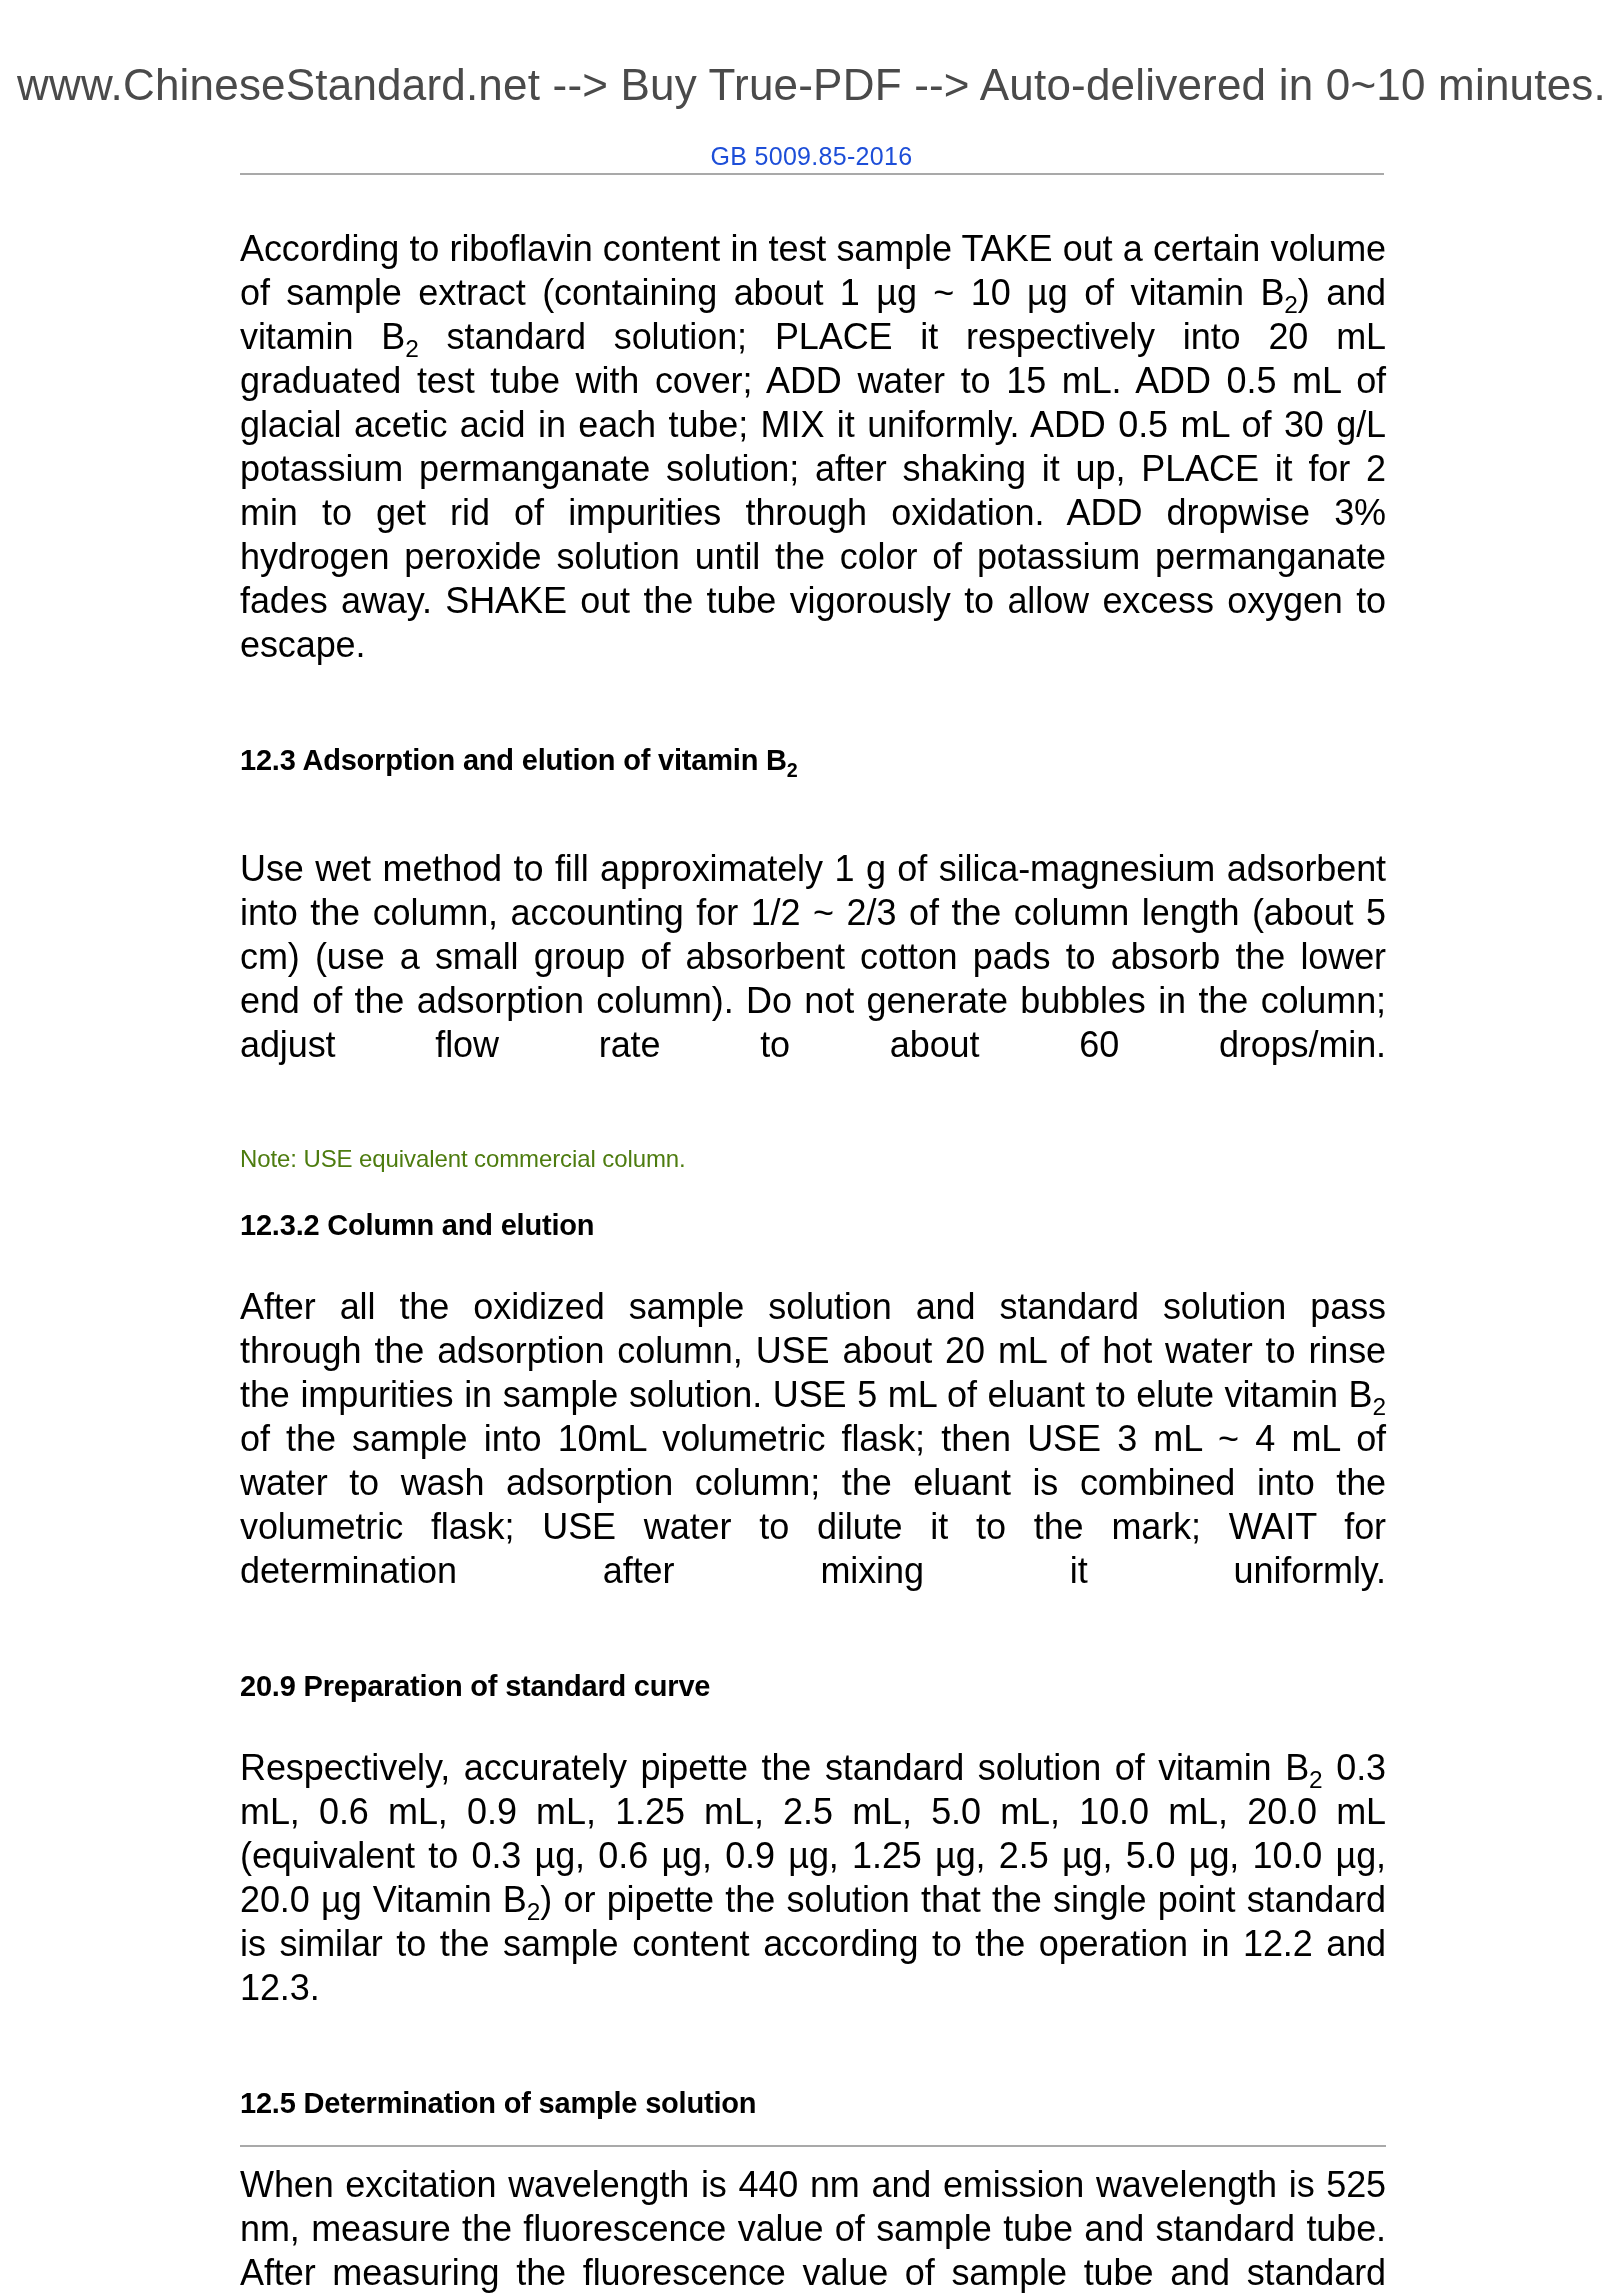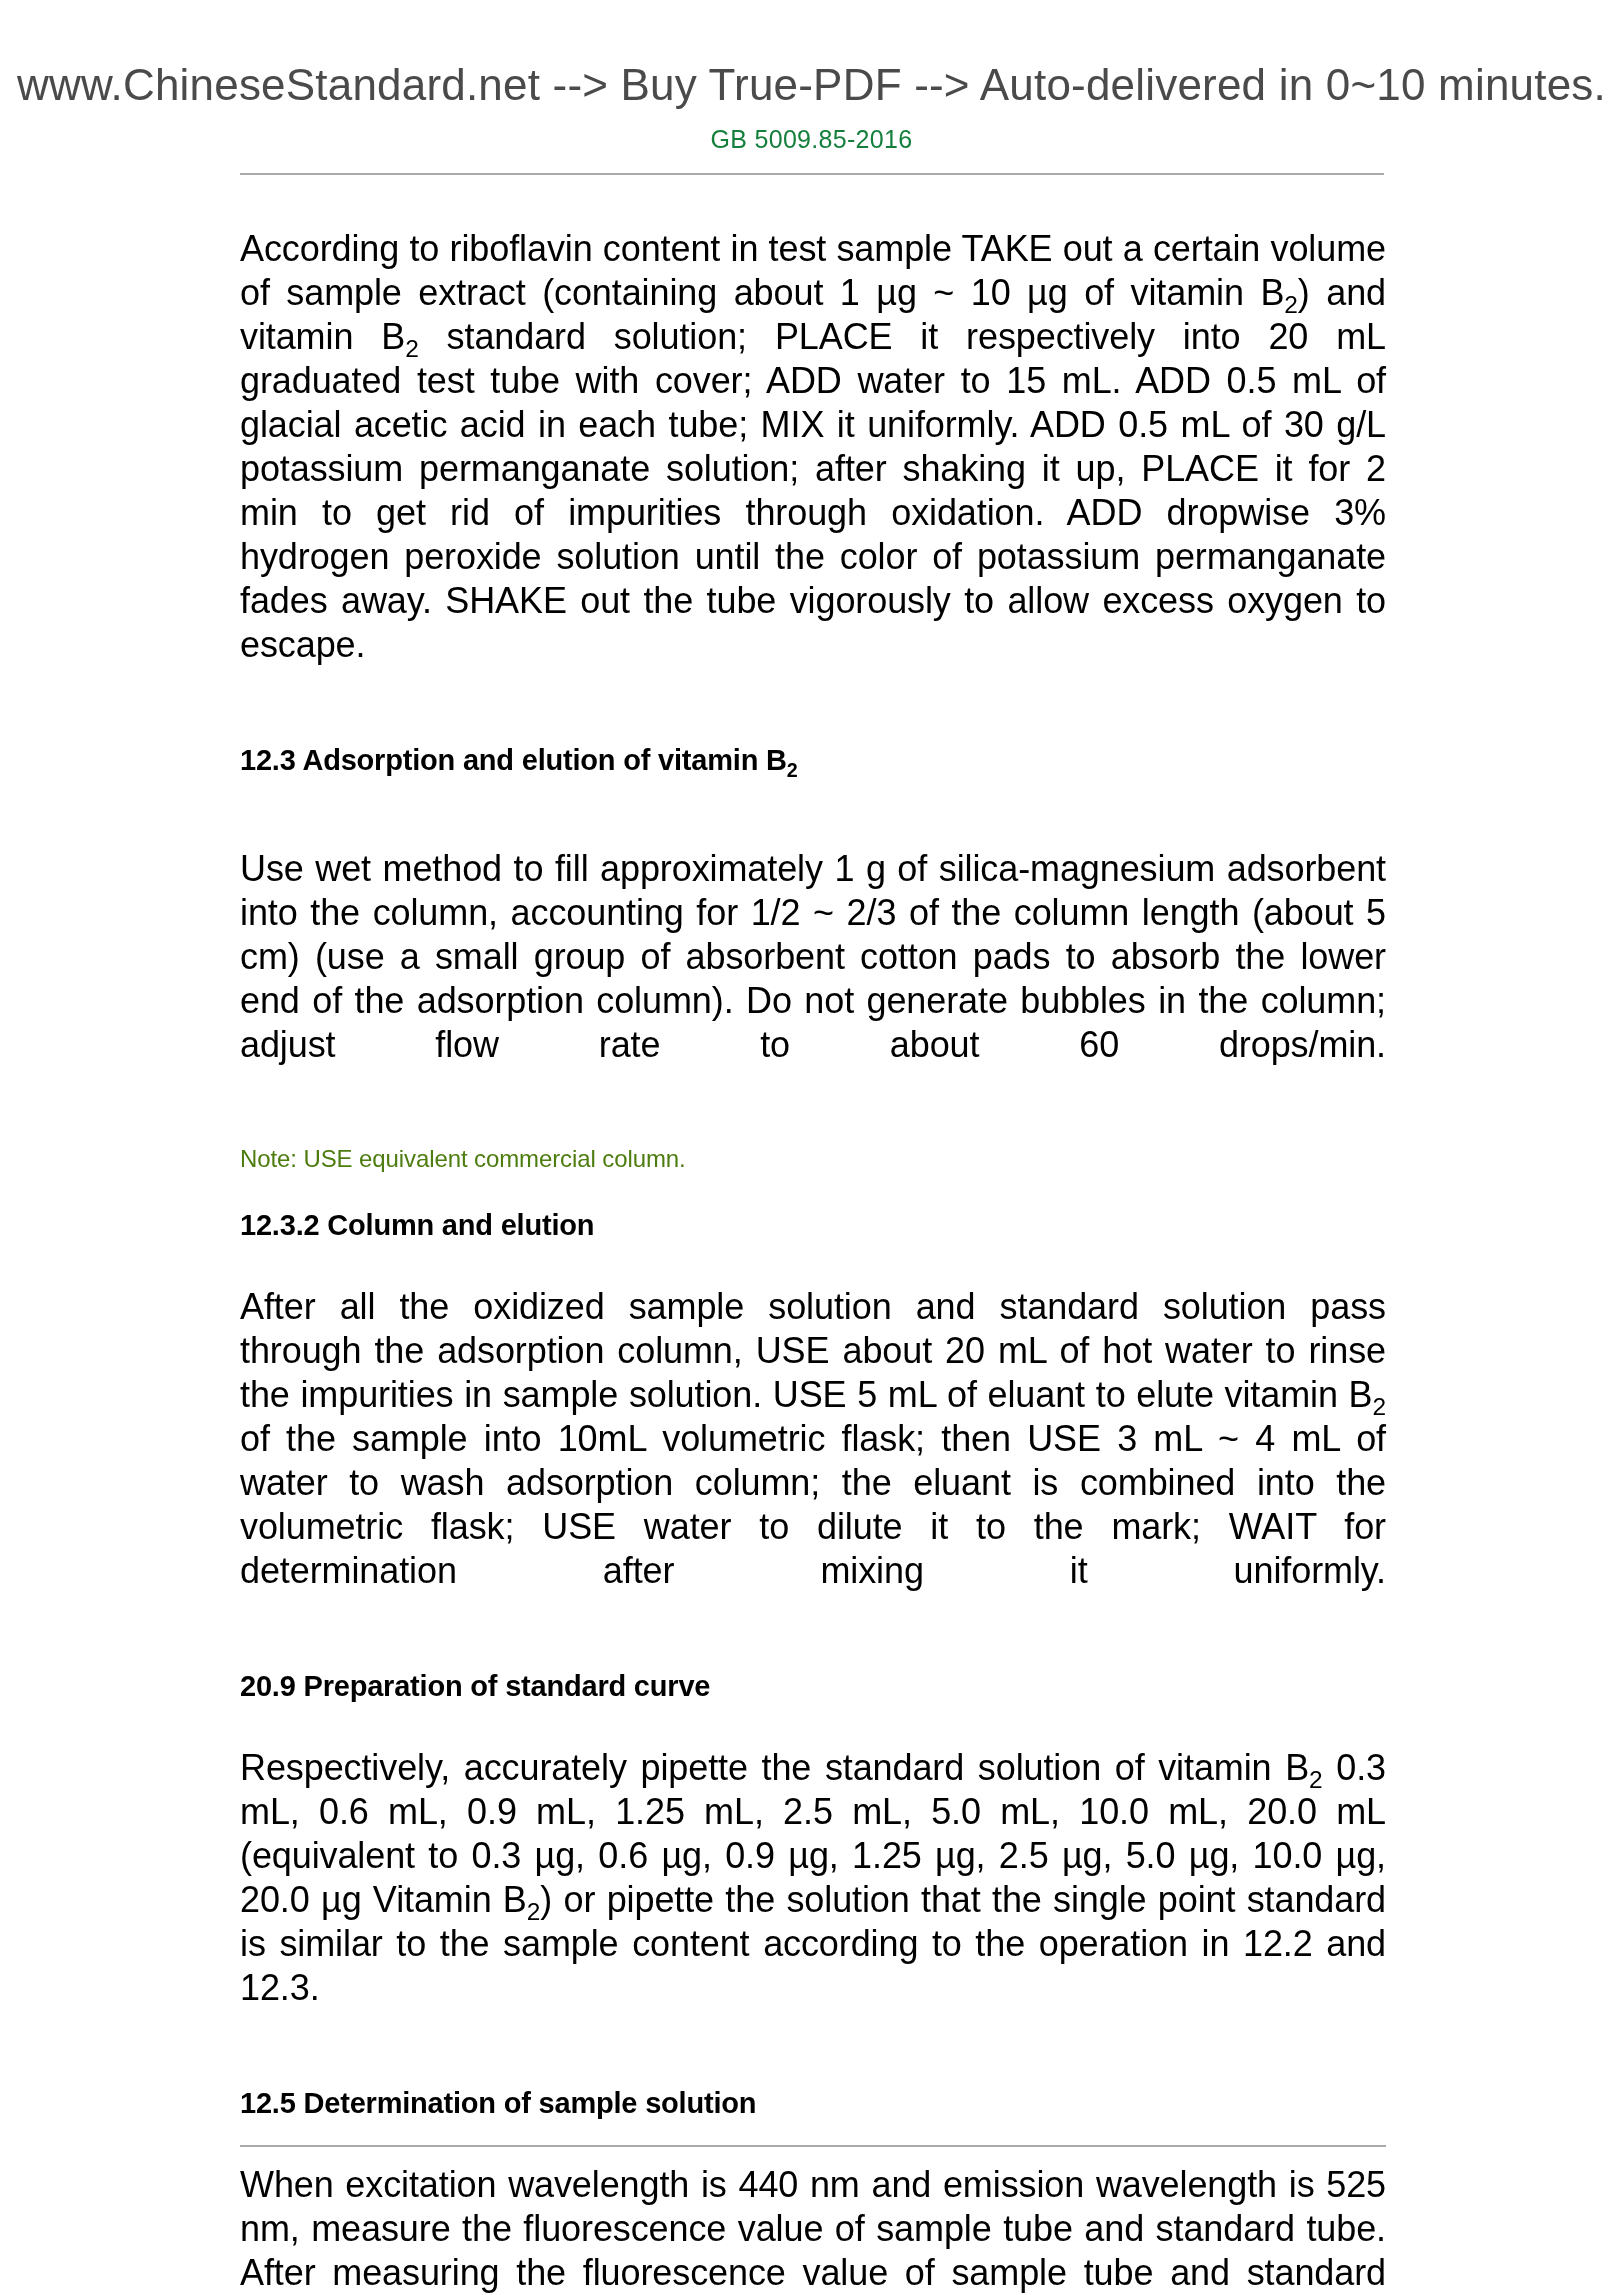--- a/index.html
+++ b/index.html
@@ -29,23 +29,23 @@
     text-align: center;
   }
   .header-promo {
     font-size: 44px;
     color: #4a4a4a;
     letter-spacing: 0.2px;
     line-height: 1.25;
     white-space: nowrap;
   }
   .header-standard {
-    margin-top: 12px;
+    margin-top: 29px;
     font-size: 25px;
-    color: #15803d;
+    color: #1d4ed8;
     letter-spacing: 0.3px;
     line-height: 1.2;
   }
   .header-rule {
     position: absolute;
     top: 173px;
     left: 240px;
     width: 1144px;
     height: 1.7px;
     background: #a9a9a9;

